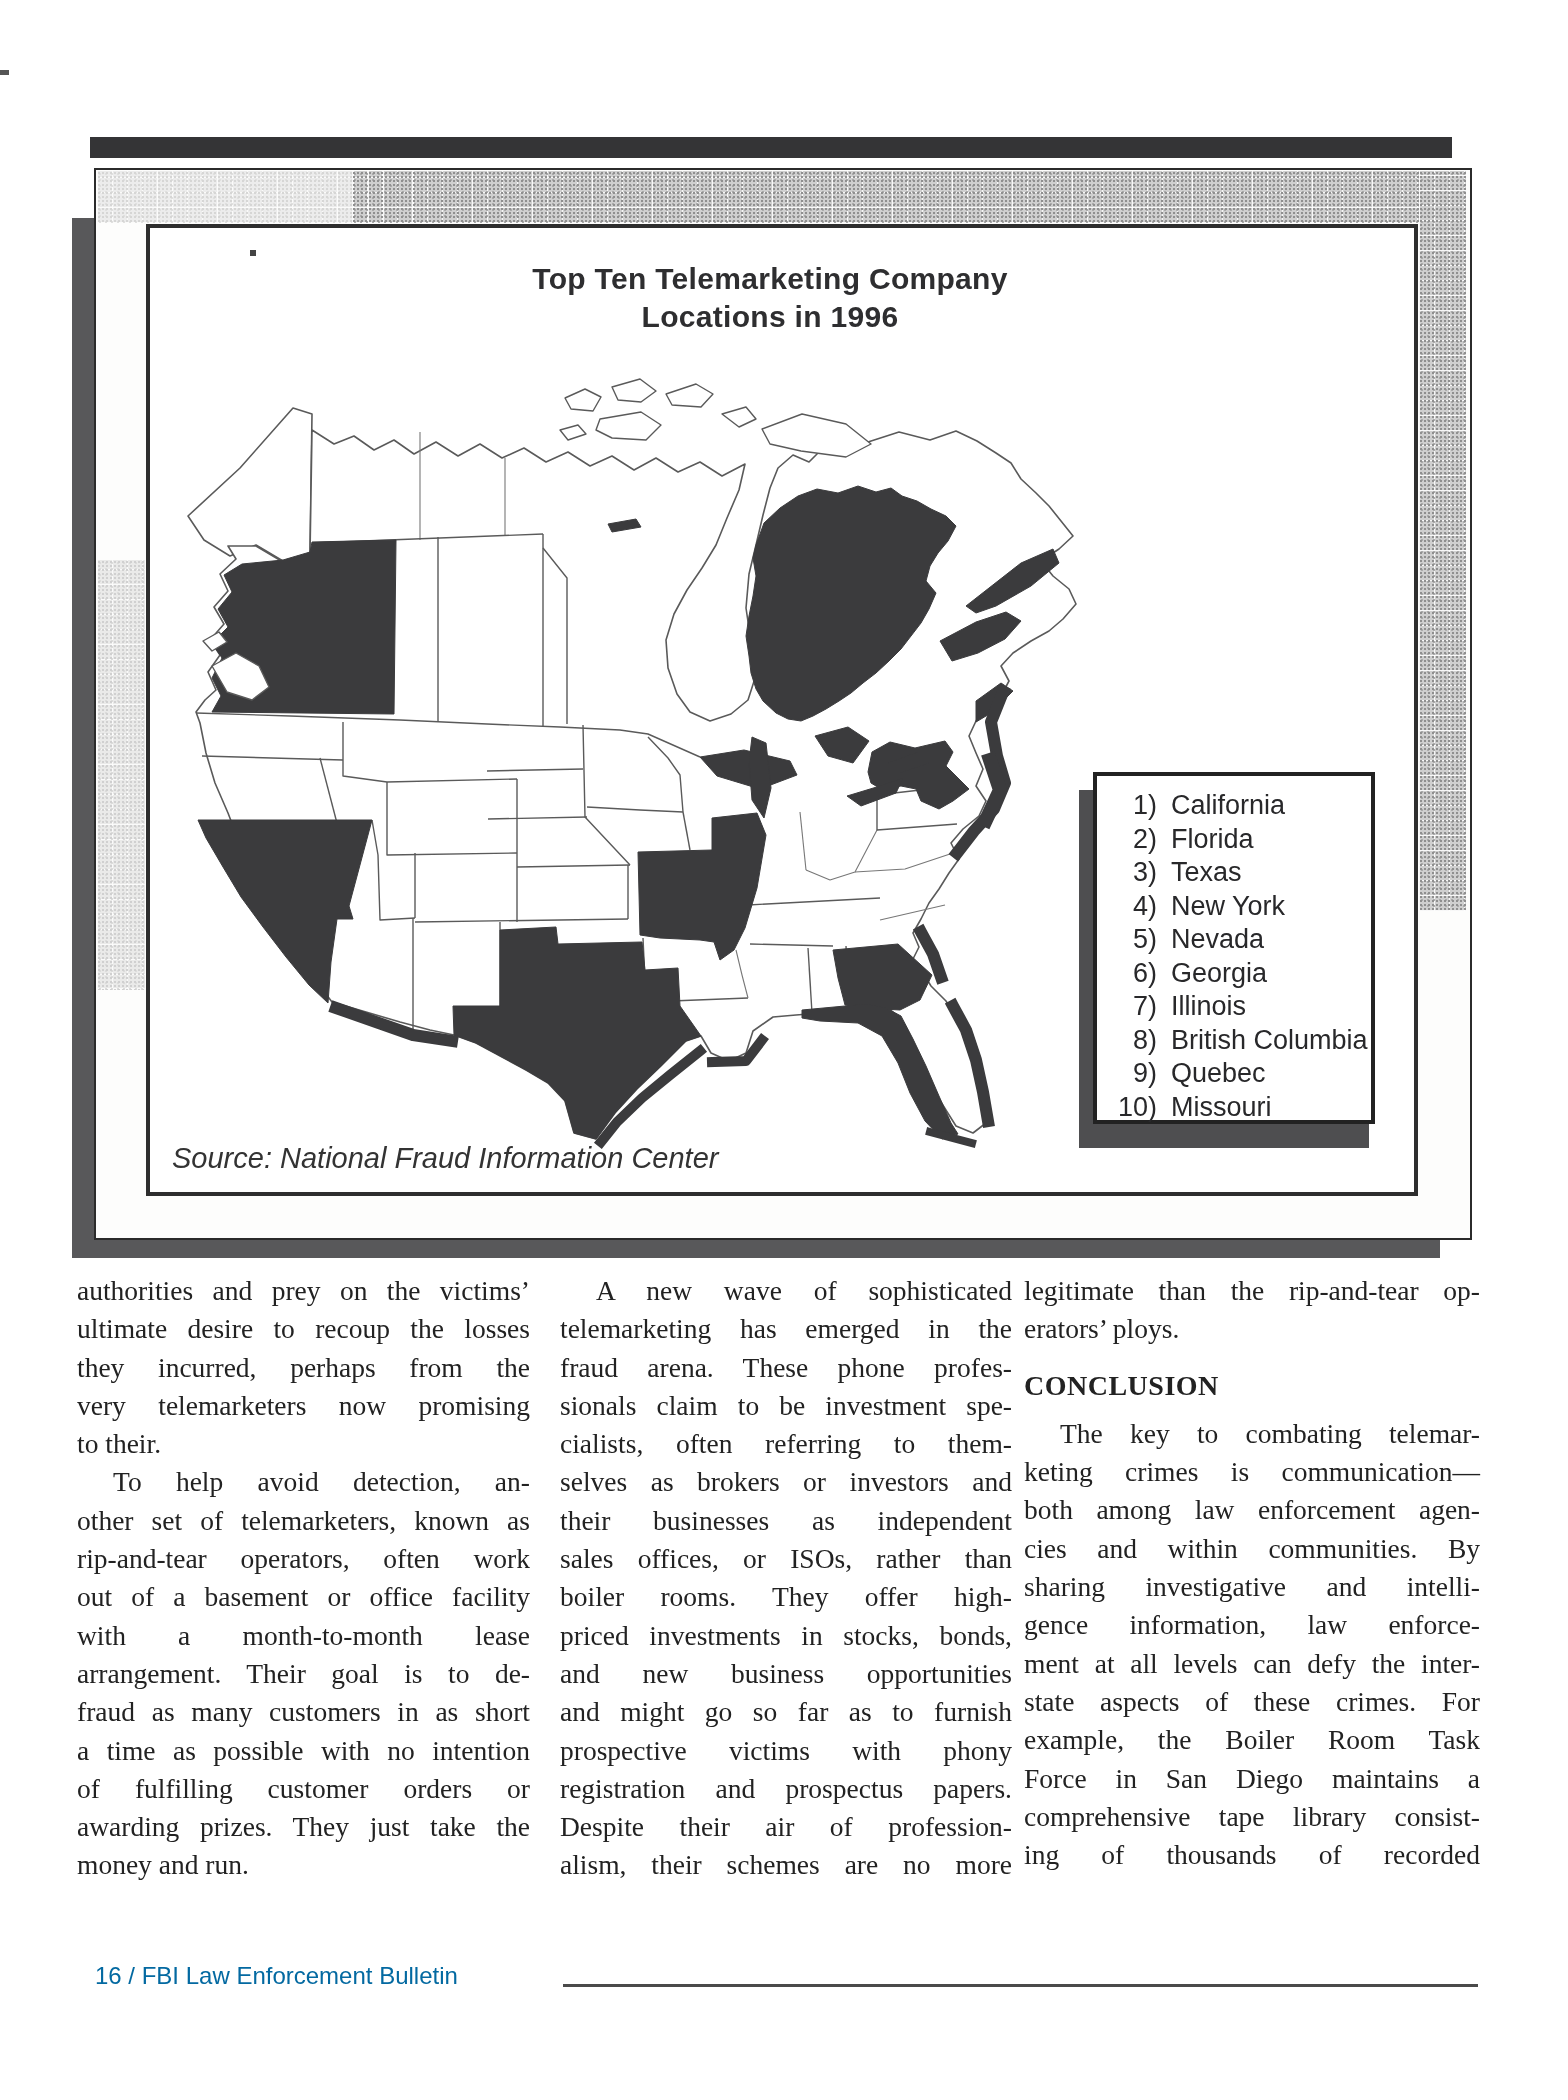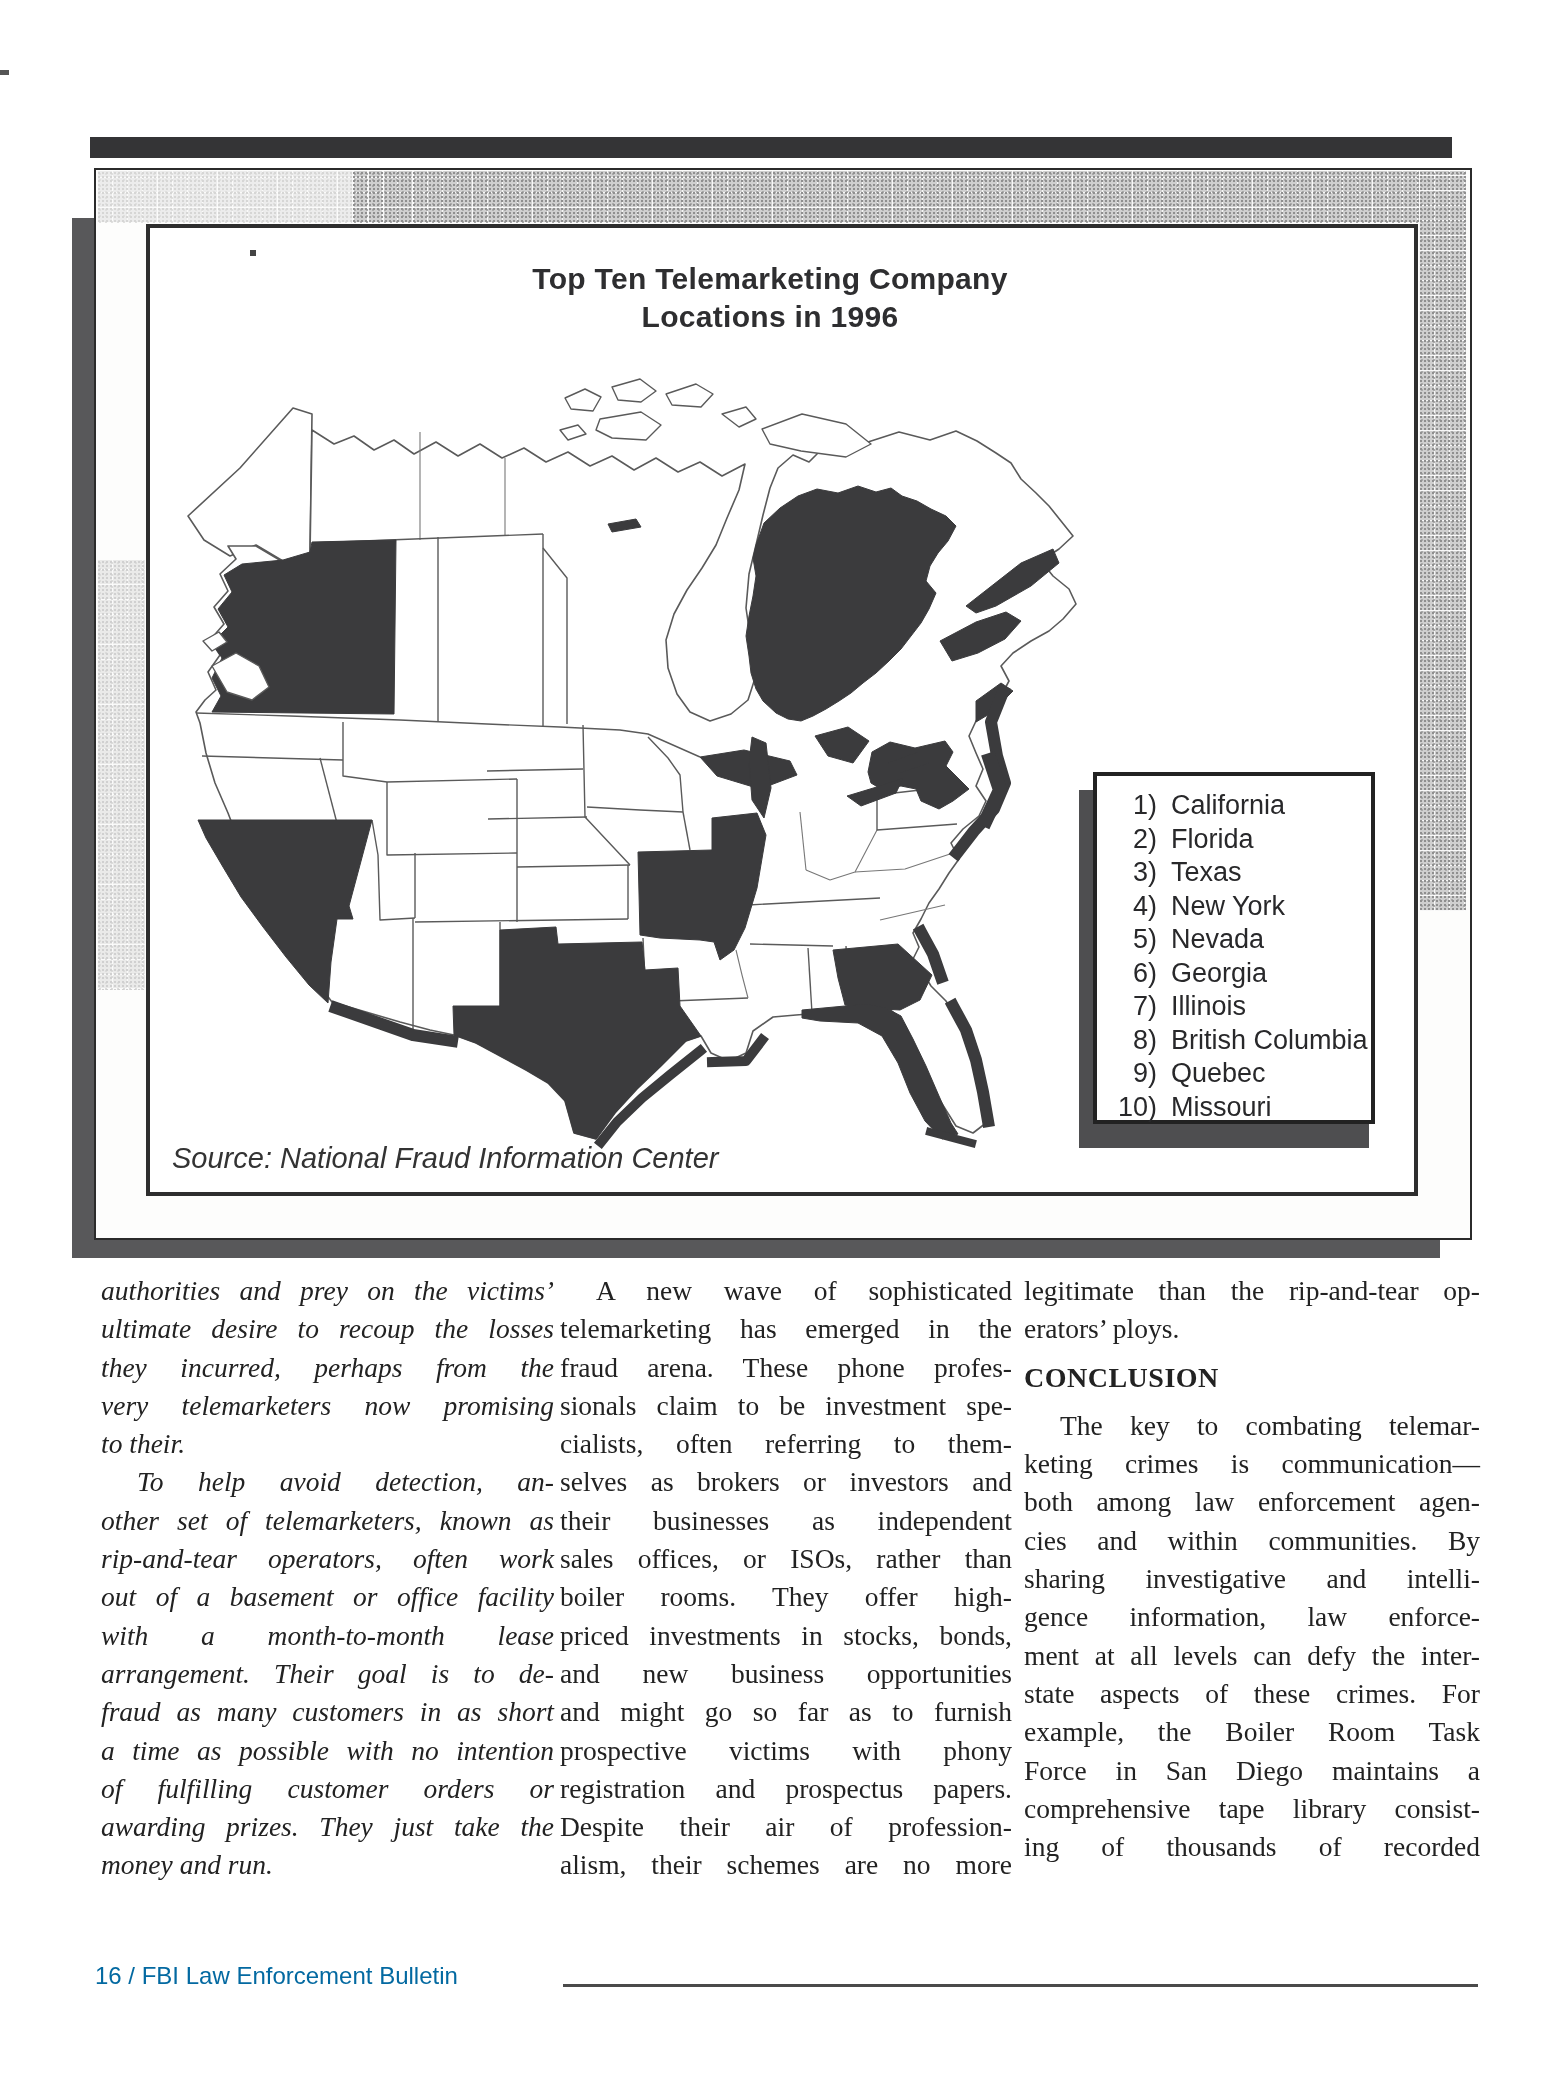--- a/index.html
+++ b/index.html
@@ -38,27 +38,27 @@
   #map-svg{left:150px;top:360px;width:1010px;height:800px;}
   .land{fill:#ffffff;stroke:#5a5a5a;stroke-width:1.6;stroke-linejoin:round;}
   .bline{fill:none;stroke:#5a5a5a;stroke-width:1.4;stroke-linejoin:round;}
   .bline.faint{stroke-width:1.1;stroke:#777;}
   .dark{fill:#3b3b3d;stroke:#3b3b3d;stroke-width:1;stroke-linejoin:round;}
   .shadow-stroke{fill:none;stroke:#3b3b3d;stroke-linecap:square;stroke-linejoin:round;}
   .isl{fill:#ffffff;stroke:#5a5a5a;stroke-width:1.4;stroke-linejoin:round;}
   
   .col{position:absolute;top:1272px;font-family:"Liberation Serif",serif;font-size:27.5px;
        line-height:38.3px;color:#222;}
-  #col-1{left:101px;width:453px;font-style:italic;}
+  #col-1{left:77px;width:453px;}
   #col-2{left:560px;width:452px;}
   #col-3{left:1024px;width:456px;}
   .ln{text-align:justify;text-align-last:justify;}
   .ln.end{text-align-last:left;}
   .ln.ind{text-indent:36px;}
-  .chead{font-weight:bold;font-size:28px;letter-spacing:.5px;margin:10px 0 10px 0;}
+  .chead{font-weight:bold;font-size:28px;letter-spacing:.5px;margin:18px 0 10px 0;}
   
   #footer-text{left:95px;top:1962px;font-size:24px;color:#0369a1;}
   #footer-rule{left:563px;top:1984px;width:915px;height:3px;background:#4a4a4a;}
   
   #artifact-dash{left:0;top:70px;width:9px;height:5px;background:#555;}
   #artifact-dot{left:250px;top:250px;width:6px;height:6px;background:#444;}
 </style>
 </head>
 <body>
 

